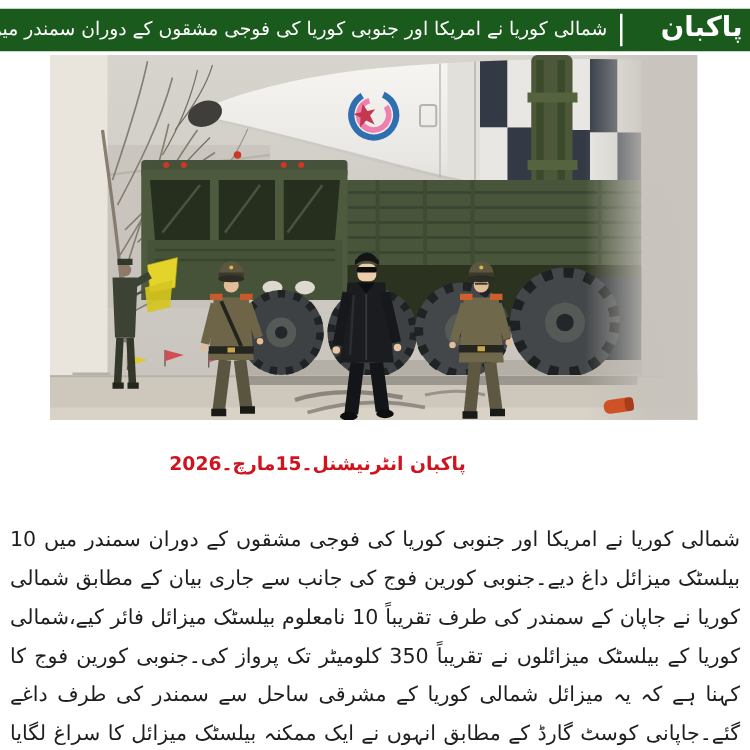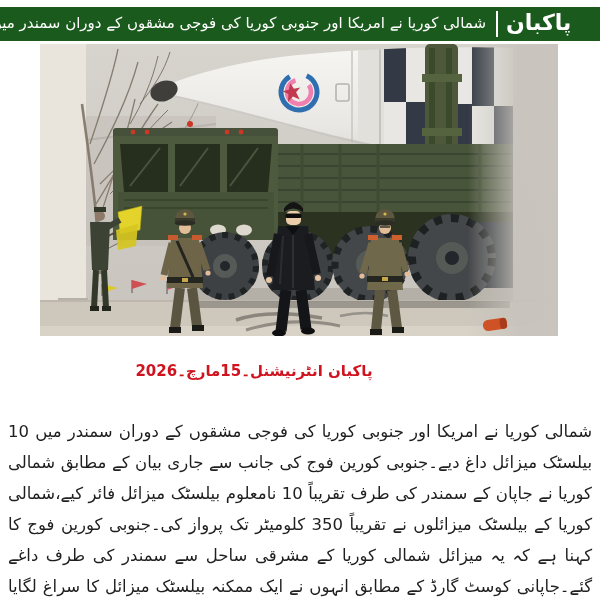--- a/index.html
+++ b/index.html
@@ -10,21 +10,21 @@
     width:600px;height:600px;position:relative;background:var(--paper);
     font-family:"DejaVu Sans",sans-serif;overflow:hidden;
   }
   
   .masthead{
     position:absolute;top:7px;left:0;width:600px;height:34px;
     background:var(--green);display:flex;flex-direction:row;align-items:center;
     direction:rtl;color:#fff;box-sizing:border-box;
   }
   .brand{
-    flex:0 0 auto;min-width:88px;text-align:left;font-size:22px;font-weight:bold;
+    flex:0 0 auto;min-width:88px;text-align:right;font-size:22px;font-weight:bold;
     padding:0 6px 2px 6px;line-height:32px;white-space:nowrap;
   }
   .brand-sep{flex:0 0 auto;width:2px;height:26px;background:#ffffff;margin:0 2px;}
   .headline{
     flex:1 1 auto;font-size:15px;line-height:32px;white-space:nowrap;overflow:hidden;
     padding:0 8px 2px 10px;text-align:right;
   }
   
   .photo-wrap{position:absolute;top:44px;left:40px;width:518px;height:292px;}
   .photo-wrap svg{display:block;width:518px;height:292px;}

